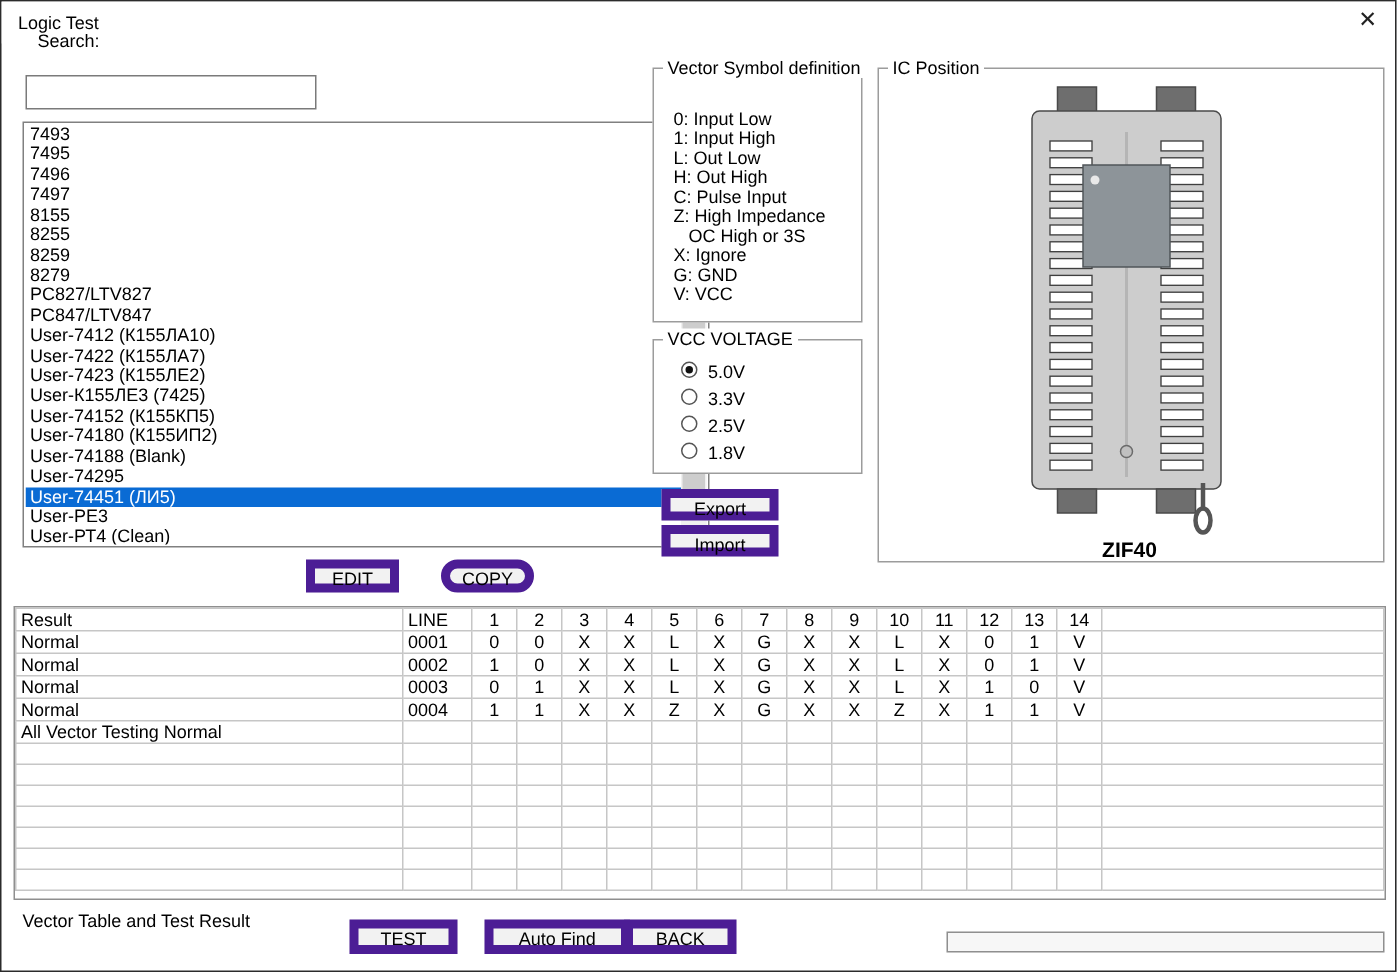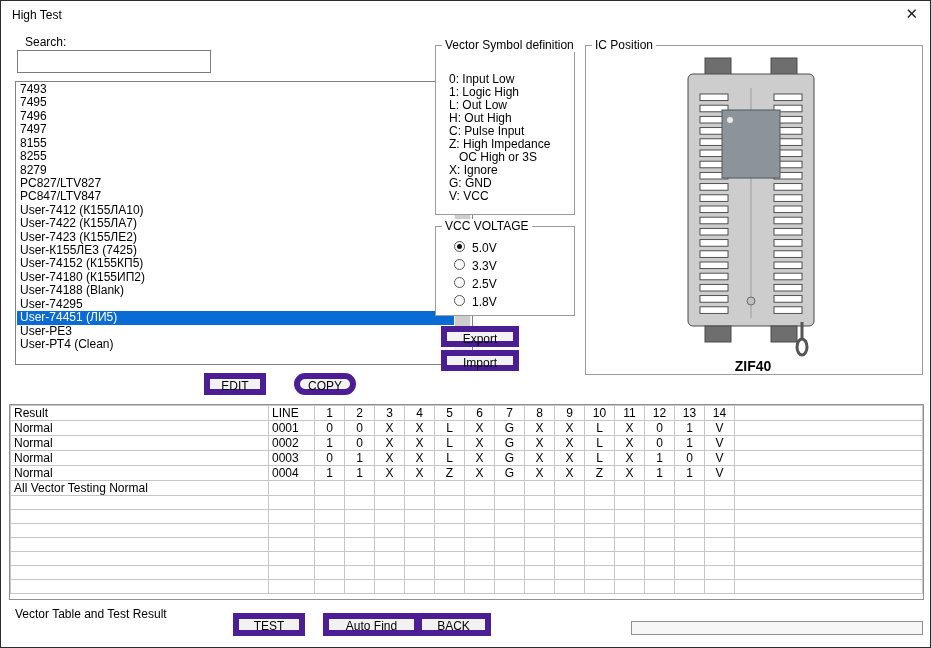--- a/index.html
+++ b/index.html
@@ -6,21 +6,21 @@
   body{background:#9aa0a6;font-family:"Liberation Sans",sans-serif;}
   *{box-sizing:border-box;}
   .window{position:relative;width:931px;height:648px;background:#fff;border:1px solid #2b2b2b;overflow:hidden;font-size:12px;color:#000;}
 
   
   .titlebar{position:absolute;left:0;top:0;right:0;height:28px;background:#fff;}
   .title{position:absolute;left:11px;top:7px;font-size:12px;}
   .close{position:absolute;right:12px;top:5px;font-size:15px;color:#222;cursor:pointer;line-height:16px;}
 
   
-  .search-label{position:absolute;left:24px;top:34px;}
+  .search-label{position:absolute;left:24px;top:19px;}
   .search-input{position:absolute;left:16px;top:49px;width:194px;height:23px;border:1px solid #7a7a7a;font:12px "Liberation Sans",sans-serif;padding:0 3px;outline:none;}
 
   
   .listbox{position:absolute;left:14px;top:80px;width:458px;height:284px;border:1px solid #808080;background:#fff;}
   .list-items{position:absolute;left:1px;top:1px;bottom:1px;right:18px;overflow:hidden;}
   .list-item{height:13.43px;line-height:13.4px;padding-left:3px;white-space:nowrap;font-size:12px;}
   .list-item.selected{background:var(--sel,#0a6bd4);color:#fff;}
   .scrollbar{position:absolute;top:1px;bottom:1px;right:1px;width:17px;background:#f0f0f0;}
   .sb-arrow{position:absolute;left:0;width:17px;height:17px;font-size:8px;line-height:17px;text-align:center;color:#555;background:#f0f0f0;}
   .sb-arrow.up{top:0;}
@@ -64,35 +64,36 @@
   
   .footer-label{position:absolute;left:14px;top:606px;}
   .progressbar{position:absolute;left:630px;top:620px;width:292px;height:14px;border:1px solid #8f8f8f;background:#f7f7f7;}
 </style>
 </head>
 <body>
 
 <div class="window">
 
   <div class="titlebar">
-    <span class="title">High Test</span>
+    <span class="title">Logic Test</span>
     <span class="close">✕</span>
   </div>
 
   <label class="search-label">Search:</label>
   <input class="search-input" value="" style="">
 
   <div class="listbox">
     <div class="list-items">
         <div class="list-item">7493</div>
         <div class="list-item">7495</div>
         <div class="list-item">7496</div>
         <div class="list-item">7497</div>
         <div class="list-item">8155</div>
         <div class="list-item">8255</div>
+        <div class="list-item">8259</div>
         <div class="list-item">8279</div>
         <div class="list-item">PC827/LTV827</div>
         <div class="list-item">PC847/LTV847</div>
         <div class="list-item">User-7412 (К155ЛА10)</div>
         <div class="list-item">User-7422 (К155ЛА7)</div>
         <div class="list-item">User-7423 (К155ЛЕ2)</div>
         <div class="list-item">User-К155ЛЕ3 (7425)</div>
         <div class="list-item">User-74152 (К155КП5)</div>
         <div class="list-item">User-74180 (К155ИП2)</div>
         <div class="list-item">User-74188 (Blank)</div>
@@ -110,21 +111,21 @@
 
   <button class="btn btn-new">NEW</button>
   <button class="btn btn-delete">DELETE</button>
   <button class="btn btn-edit">EDIT</button>
   <button class="btn btn-copy">COPY</button>
 
   <div class="groupbox gb-vs">
     <span class="gb-title">Vector Symbol definition</span>
     <div class="vs-lines">
         <div class="vs-line">0: Input Low</div>
-        <div class="vs-line">1: Logic High</div>
+        <div class="vs-line">1: Input High</div>
         <div class="vs-line">L: Out Low</div>
         <div class="vs-line">H: Out High</div>
         <div class="vs-line">C: Pulse Input</div>
         <div class="vs-line">Z: High Impedance</div>
         <div class="vs-line">   OC High or 3S</div>
         <div class="vs-line">X: Ignore</div>
         <div class="vs-line">G: GND</div>
         <div class="vs-line">V: VCC</div>
       </div>
   </div>

